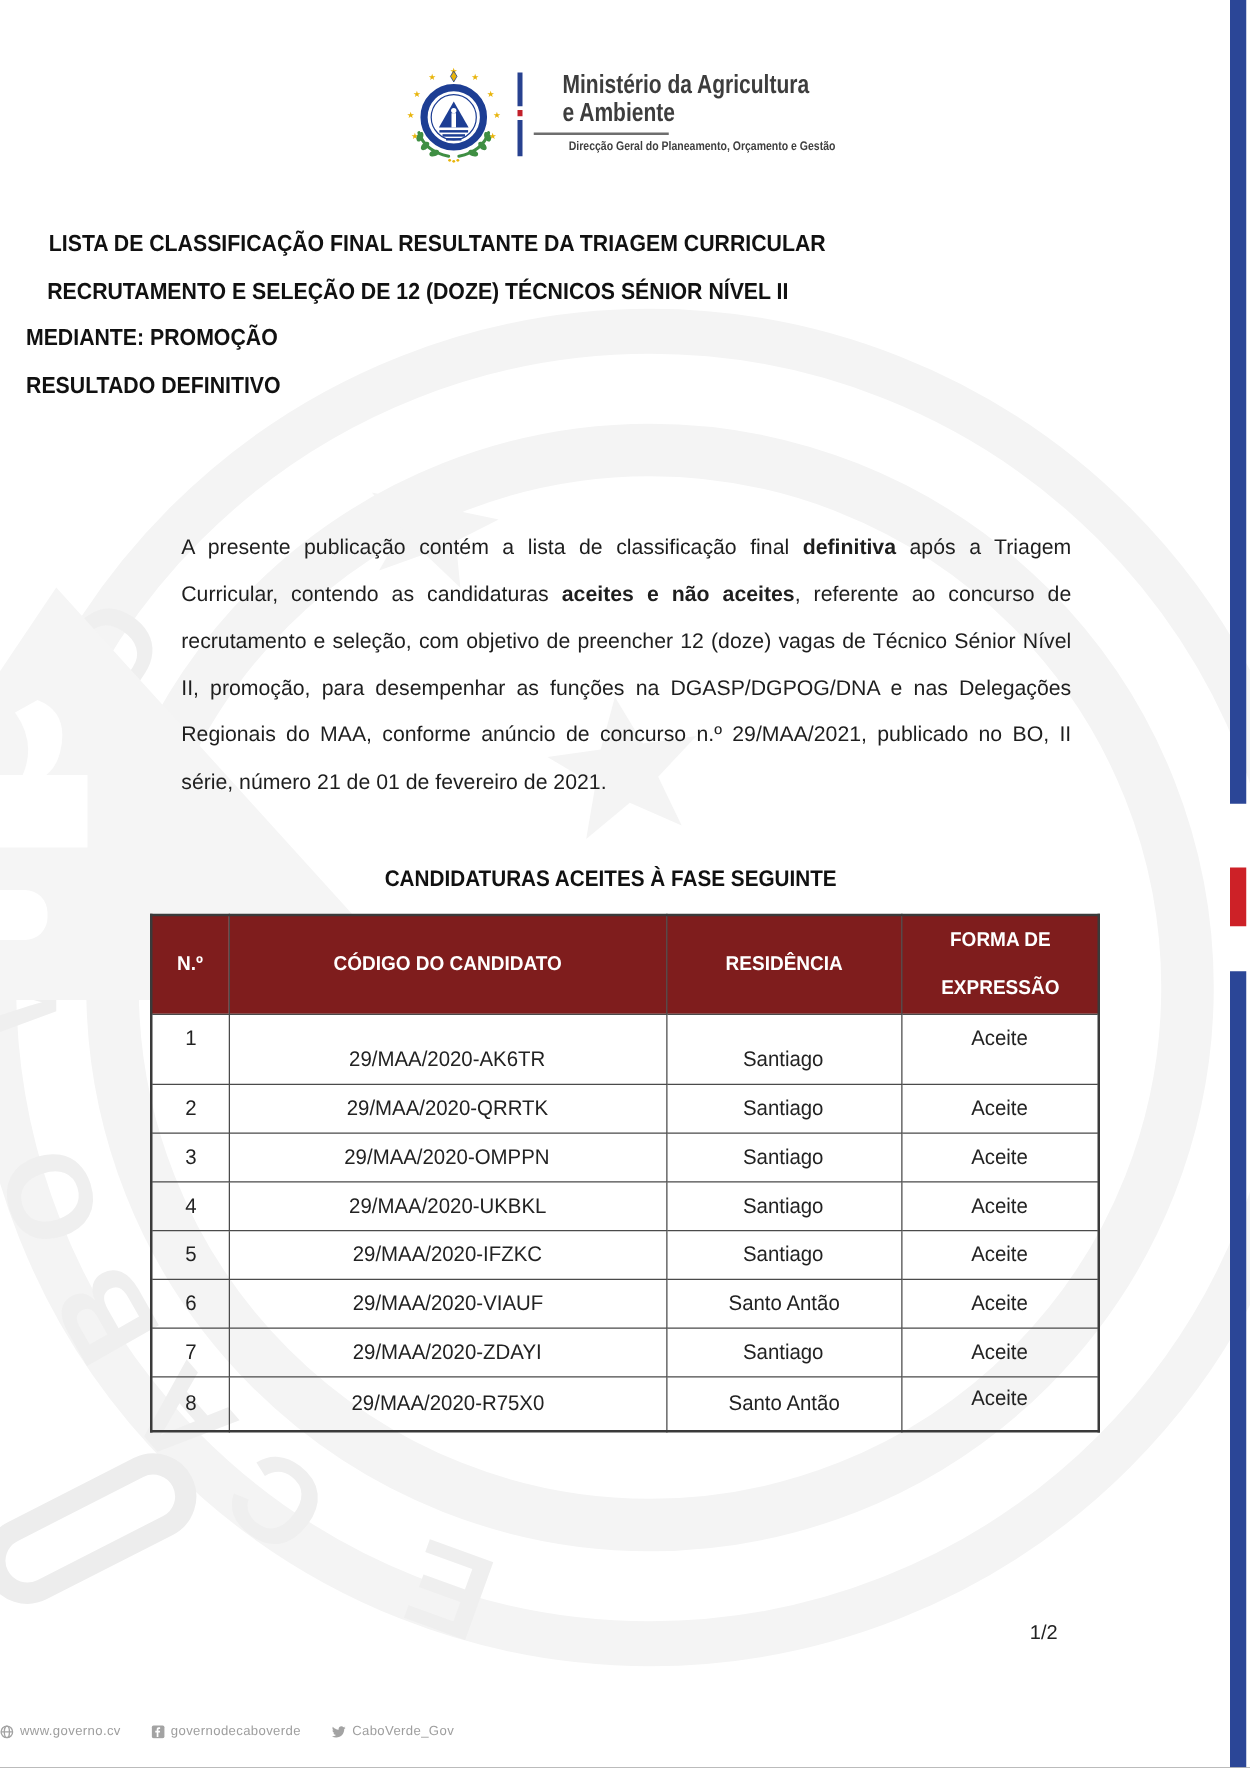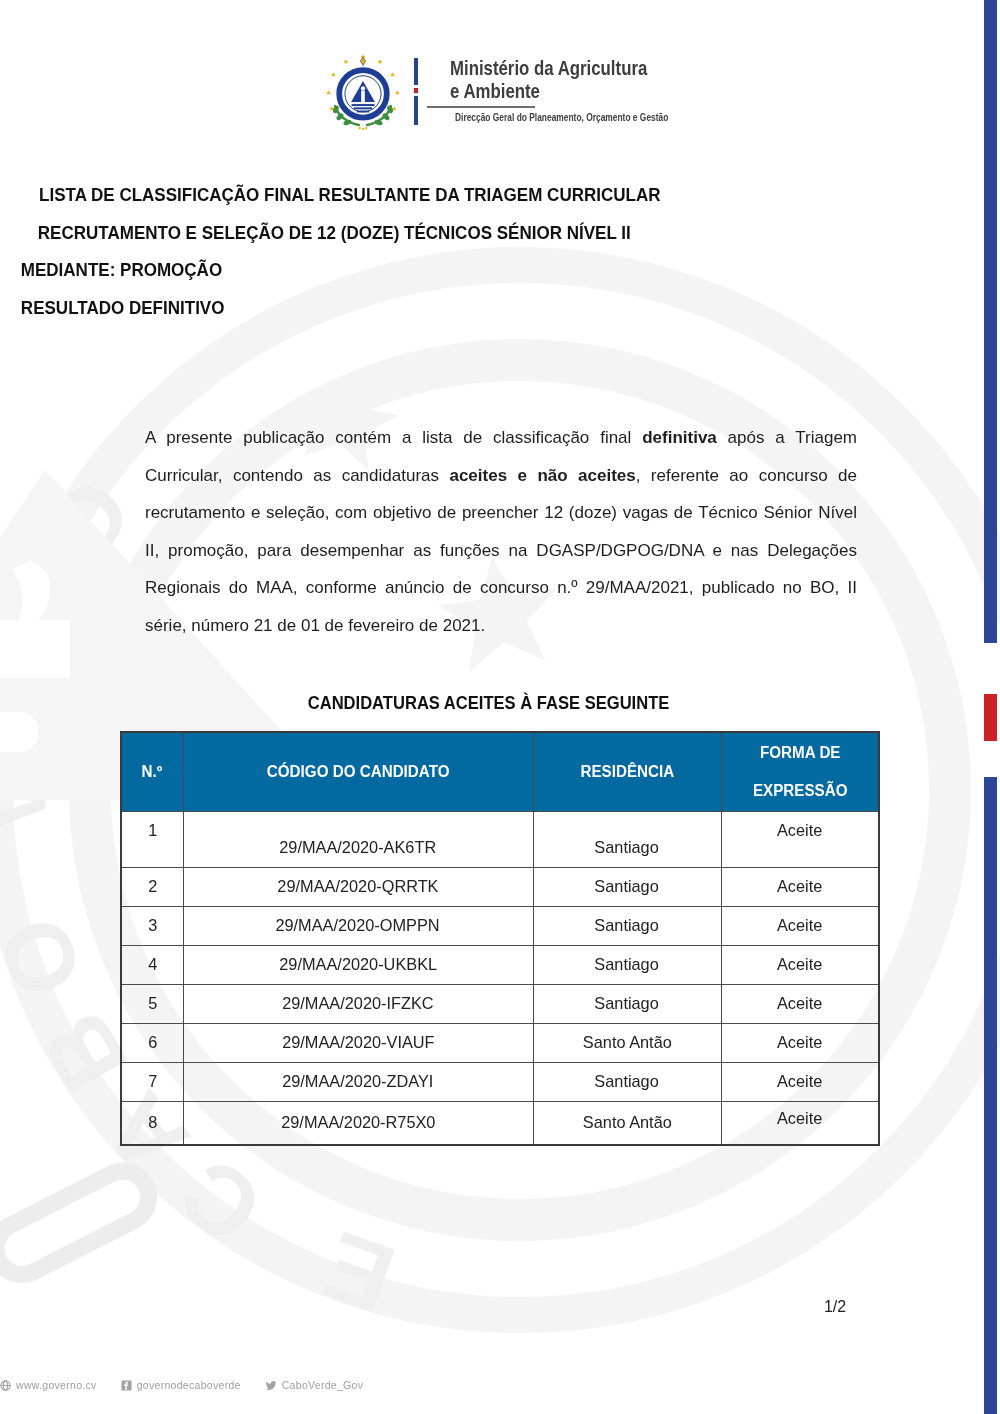--- a/index.html
+++ b/index.html
@@ -45,21 +45,21 @@
   
   .list-table { position:absolute; left:120px; top:731px; width:758px;
                 border-collapse:collapse; table-layout:fixed; }
   .list-table col.c1 { width:62px; }
   .list-table col.c2 { width:350px; }
   .list-table col.c3 { width:188px; }
   .list-table col.c4 { width:158px; }
   .list-table th, .list-table td { border:1.6px solid #4a4a4a; text-align:center; padding:0; }
   .list-table { border:2px solid #3a3a3a; }
   .list-table thead tr { height:79px; }
-  .list-table th { background:#0369a1; color:#ffffff; font-weight:bold; font-size:16px; line-height:38px; }
+  .list-table th { background:#7f1d1d; color:#ffffff; font-weight:bold; font-size:16px; line-height:38px; }
   .list-table th .cond { transform:scaleX(0.95); white-space:normal; }
   .list-table tbody tr { height:39px; }
   .list-table tbody tr:nth-child(1) { height:56px; }
   .list-table tbody tr:nth-child(8) { height:44px; }
   .list-table td { font-size:17px; color:#222; vertical-align:middle; }
   .list-table td .cond { transform:scaleX(0.96); }
   .list-table tbody tr:nth-child(1) td:nth-child(2),
   .list-table tbody tr:nth-child(1) td:nth-child(3) { vertical-align:bottom; padding-bottom:9px; }
   .list-table tbody tr:nth-child(1) td:nth-child(1),
   .list-table tbody tr:nth-child(1) td:nth-child(4) { vertical-align:top; padding-top:9px; }

